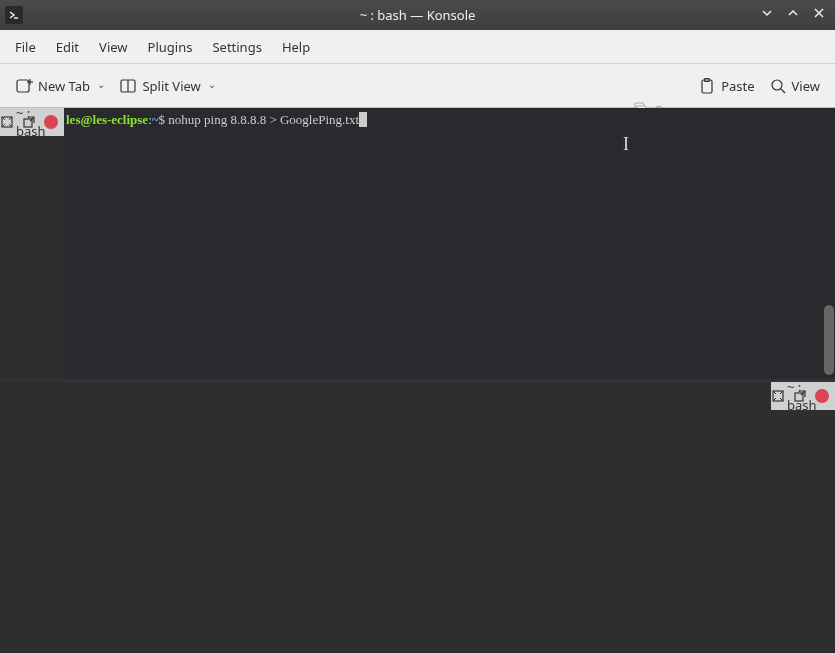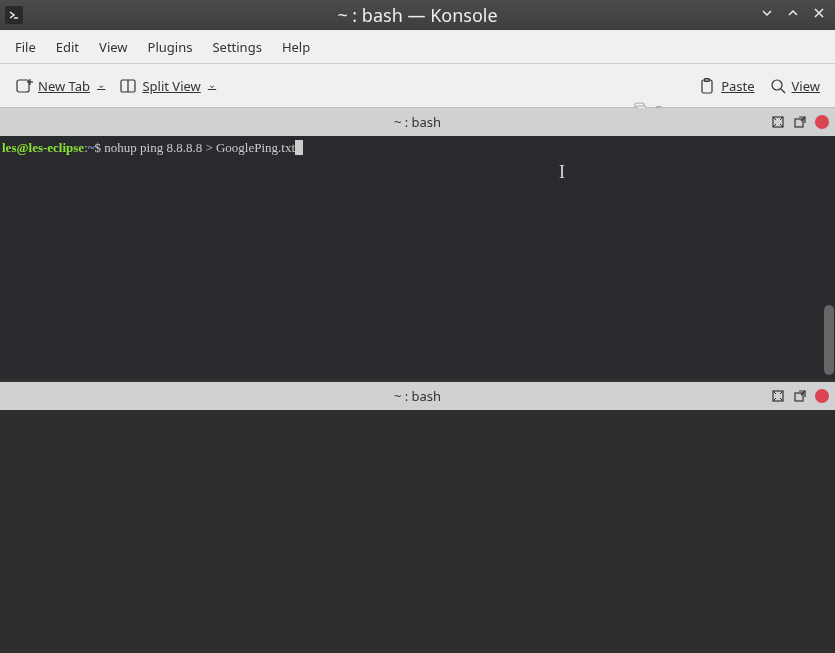--- a/index.html
+++ b/index.html
@@ -30,21 +30,21 @@
     background: #2a2a2a;
     border-radius: 2px;
     display: flex;
     align-items: center;
     justify-content: center;
   }
   .titlebar .title {
     position: absolute;
     left: 50%;
     transform: translateX(-50%);
-    font-size: 18px;
+    font-size: 13px;
   }
   .titlebar .win-controls {
     margin-left: auto;
     display: flex;
     gap: 10px;
     padding-right: 8px;
   }
   .titlebar .win-controls span {
     width: 16px;
     text-align: center;
@@ -74,39 +74,38 @@
     padding: 0 8px;
     border-bottom: 1px solid #c0c0c0;
   }
   .toolbar .tool {
     display: flex;
     align-items: flex-start;
     gap: 5px;
     padding: 4px 7px;
     cursor: pointer;
     border-radius: 3px;
-    text-decoration: underline;
   }
   .toolbar .tool.disabled { color: #999; cursor: default; margin-top: 48px; }
   .toolbar .tool.disabled svg { stroke: #aaa; }
   .toolbar .spacer { flex: 1; }
   .toolbar svg { display: block; }
   .chev { font-size: 10px; color: #555; margin-left: 2px; }
   
   .panes {
     flex: 1;
     display: flex;
     flex-direction: column;
     background: #2e2e2e;
   }
   .pane {
     flex: 1;
     display: flex;
-    flex-direction: column;
     position: relative;
+    justify-content: flex-end;
   }
   .pane-header {
     height: 28px;
     background: #d0d1d2;
     display: flex;
     align-items: center;
     position: relative;
     font-size: 13px;
   }
   .pane-header .pane-title {

